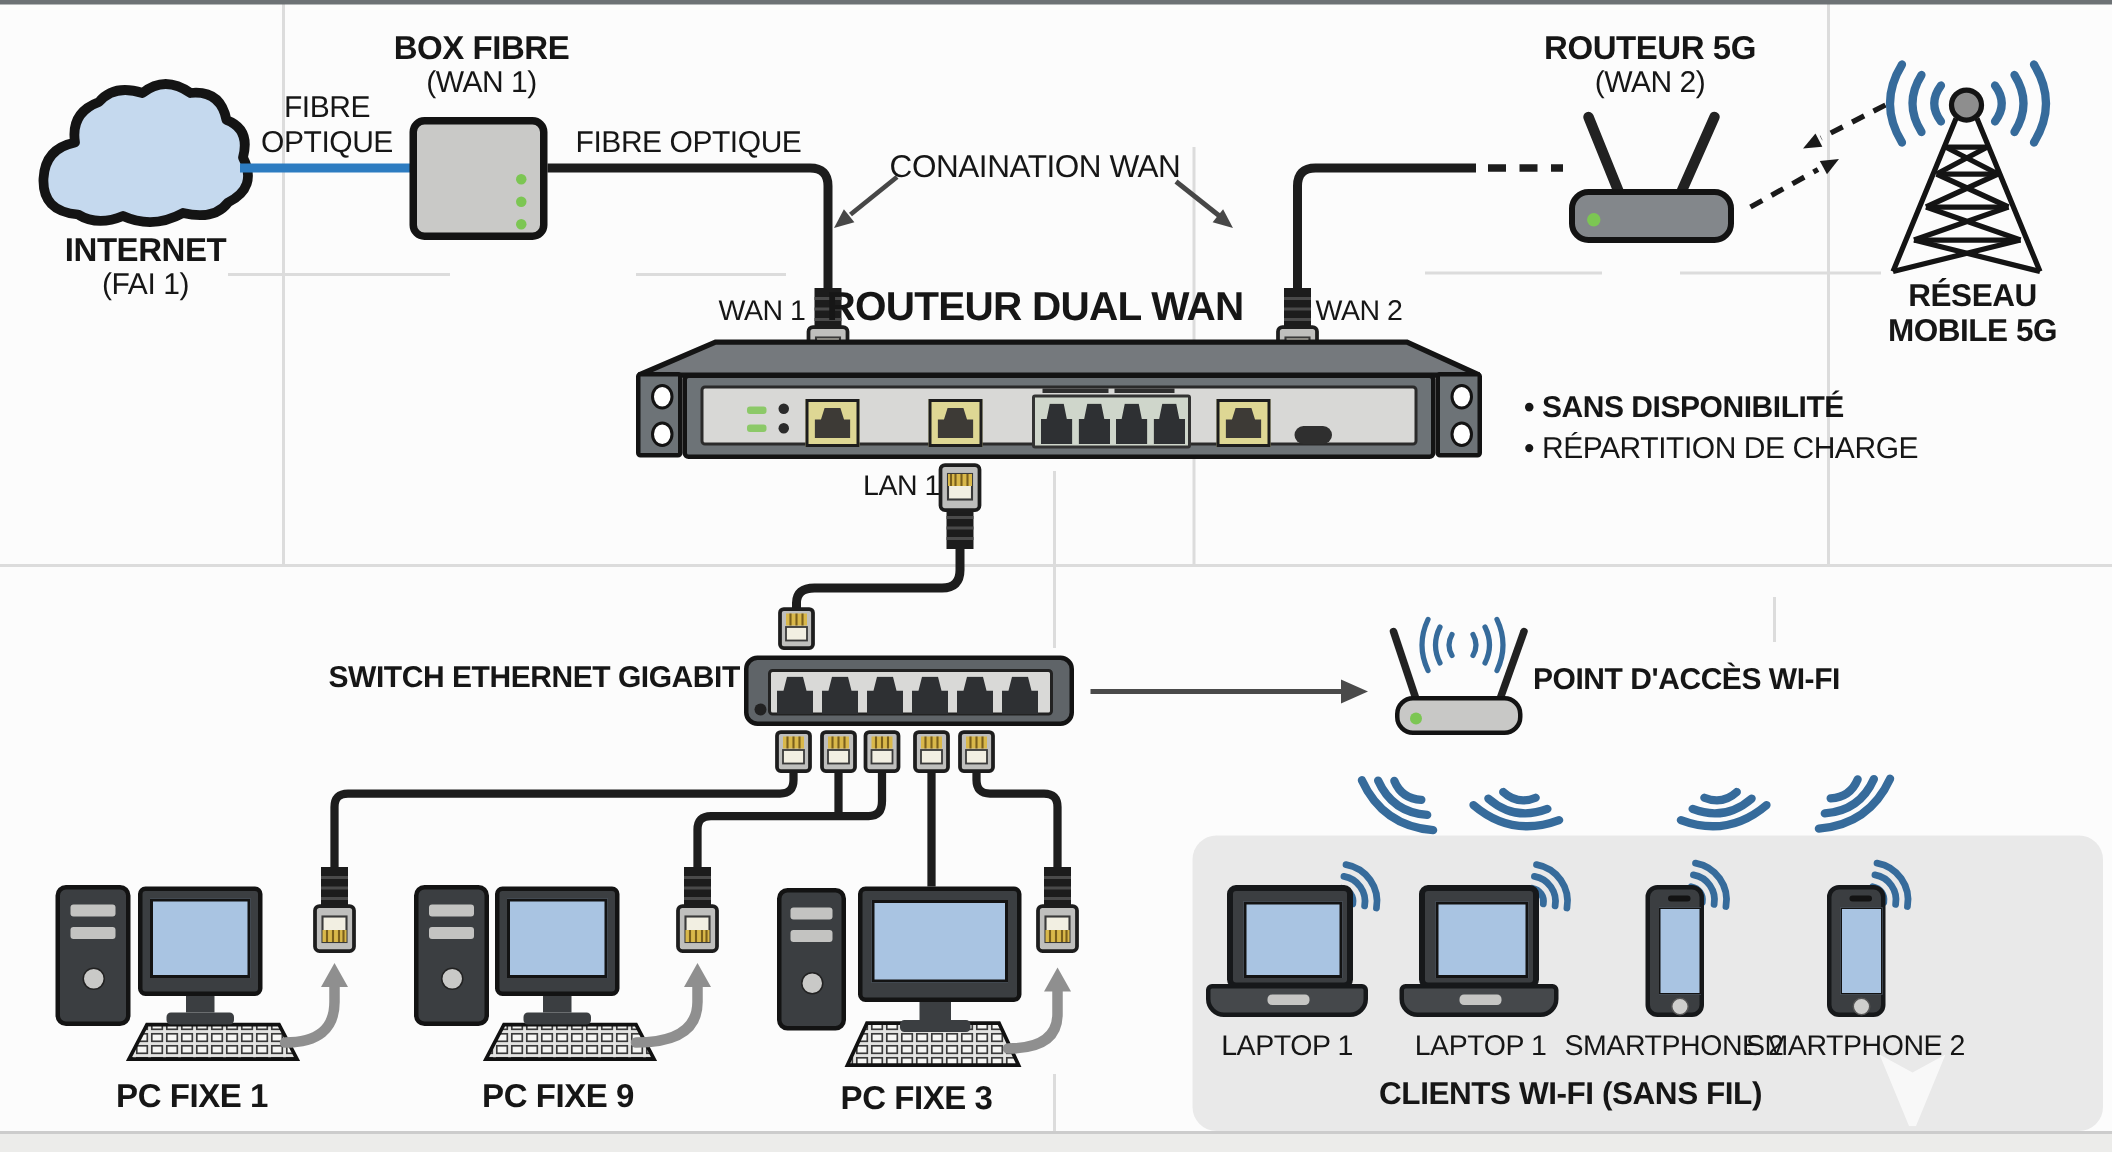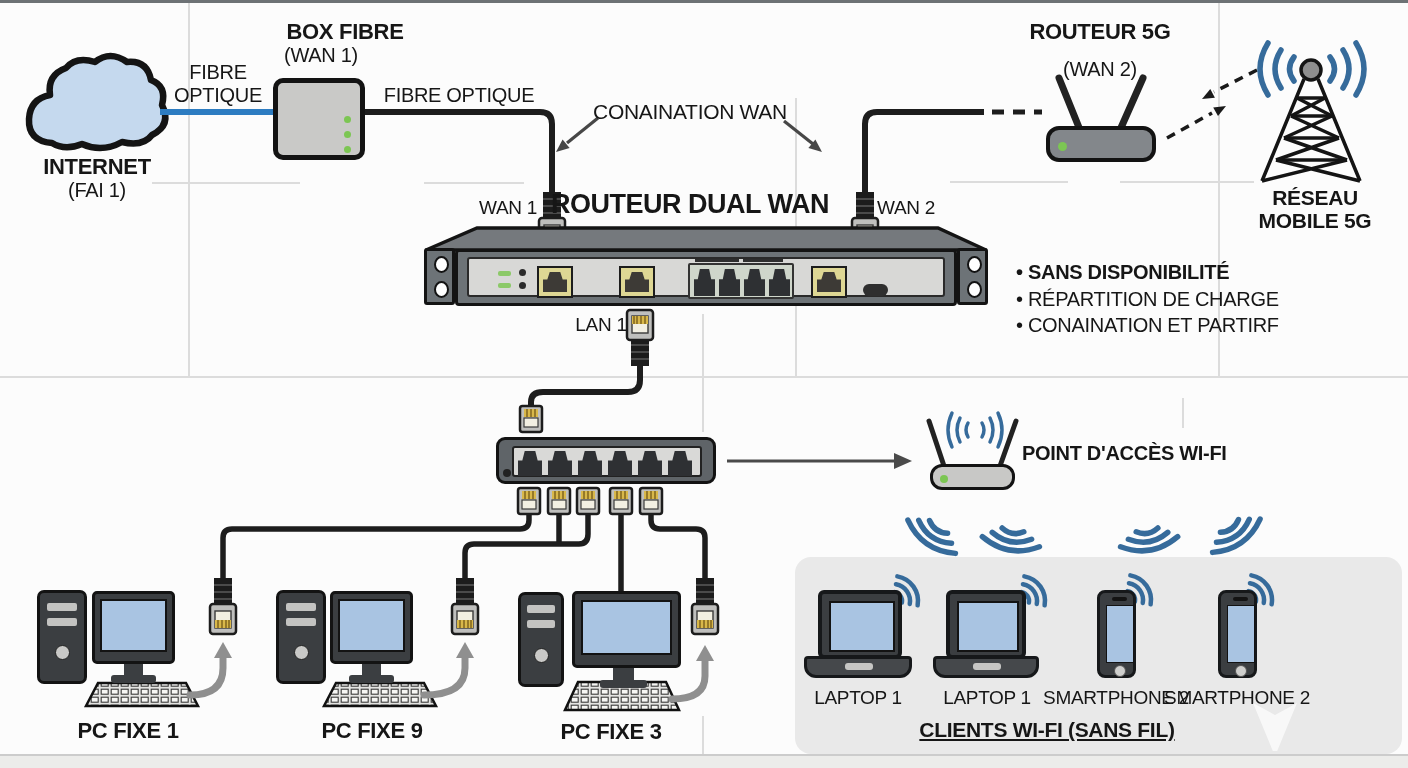--- a/index.html
+++ b/index.html
@@ -313,50 +313,50 @@
     <div style="position:absolute;left:6px;top:12px;width:26px;height:56px;background:#a9c4e2;border:1.5px solid #131313;"></div>
     <div class="led" style="left:14px;top:72px;width:10px;height:10px;background:#cfcfcd;border:1.5px solid #555;"></div>
   </div>
 
   <div class="lbl ctr b" style="left:97px;top:154px;font-size:22px;">INTERNET</div>
   <div class="lbl ctr" style="left:97px;top:179px;font-size:20px;">(FAI 1)</div>
 
   <div class="lbl ctr" style="left:218px;top:61px;font-size:20px;">FIBRE</div>
   <div class="lbl ctr" style="left:218px;top:84px;font-size:20px;">OPTIQUE</div>
 
-  <div class="lbl ctr b" style="left:321px;top:19px;font-size:22px;margin-left:24px;">BOX FIBRE</div>
+  <div class="lbl ctr b" style="left:321px;top:19px;font-size:22px;">BOX FIBRE</div>
   <div class="lbl ctr" style="left:321px;top:44px;font-size:20px;">(WAN 1)</div>
 
   <div class="lbl ctr" style="left:459px;top:84px;font-size:20px;">FIBRE OPTIQUE</div>
   <div class="lbl ctr" style="left:690px;top:100px;font-size:21px;">CONAINATION WAN</div>
 
   <div class="lbl ctr b" style="left:1100px;top:19px;font-size:22px;">ROUTEUR 5G</div>
-  <div class="lbl ctr" style="left:1100px;top:44px;font-size:20px;margin-top:14px;">(WAN 2)</div>
+  <div class="lbl ctr" style="left:1100px;top:44px;font-size:20px;">(WAN 2)</div>
 
   <div class="lbl ctr b" style="left:1315px;top:186px;font-size:21px;">RÉSEAU</div>
   <div class="lbl ctr b" style="left:1315px;top:209px;font-size:21px;">MOBILE 5G</div>
 
   <div class="lbl ctr" style="left:508px;top:197px;font-size:19px;">WAN 1</div>
   <div class="lbl ctr" style="left:906px;top:197px;font-size:19px;">WAN 2</div>
   <div class="lbl ctr b" style="left:690px;top:189px;font-size:27px;letter-spacing:-0.5px;">ROUTEUR DUAL WAN</div>
   <div class="lbl ctr" style="left:601px;top:314px;font-size:19px;">LAN 1</div>
 
   <div class="lbl" style="left:1016px;top:259px;font-size:20px;line-height:26.5px;">
     <div class="b">• SANS DISPONIBILITÉ</div>
     <div>• RÉPARTITION DE CHARGE</div>
-    <div>• CONAINATION ET PARTIRF</div>
-  </div>
-
+  </div>
+
+  <div class="lbl b" style="left:219px;top:441px;font-size:20px;">SWITCH ETHERNET GIGABIT</div>
   <div class="lbl b" style="left:1022px;top:442px;font-size:20px;">POINT D'ACCÈS WI-FI</div>
 
   <div class="lbl ctr b" style="left:128px;top:718px;font-size:22px;">PC FIXE 1</div>
   <div class="lbl ctr b" style="left:372px;top:718px;font-size:22px;">PC FIXE 9</div>
   <div class="lbl ctr b" style="left:611px;top:719px;font-size:22px;">PC FIXE 3</div>
 
   <div class="lbl ctr" style="left:858px;top:687px;font-size:19px;">LAPTOP 1</div>
   <div class="lbl ctr" style="left:987px;top:687px;font-size:19px;">LAPTOP 1</div>
   <div class="lbl ctr" style="left:1116px;top:687px;font-size:19px;">SMARTPHONE 2</div>
   <div class="lbl ctr" style="left:1237px;top:687px;font-size:19px;">SMARTPHONE 2</div>
-  <div class="lbl ctr b" style="left:1047px;top:718px;font-size:21px;text-decoration:underline;">CLIENTS WI-FI (SANS FIL)</div>
+  <div class="lbl ctr b" style="left:1047px;top:718px;font-size:21px;">CLIENTS WI-FI (SANS FIL)</div>
 
   <div style="position:absolute;left:1253px;top:703px;width:44px;height:48px;z-index:6;background:rgba(255,255,255,0.68);
               clip-path:polygon(0% 0%, 50% 25%, 100% 0%, 55% 100%, 45% 100%);"></div>
 </div>
 
 </body></html>

